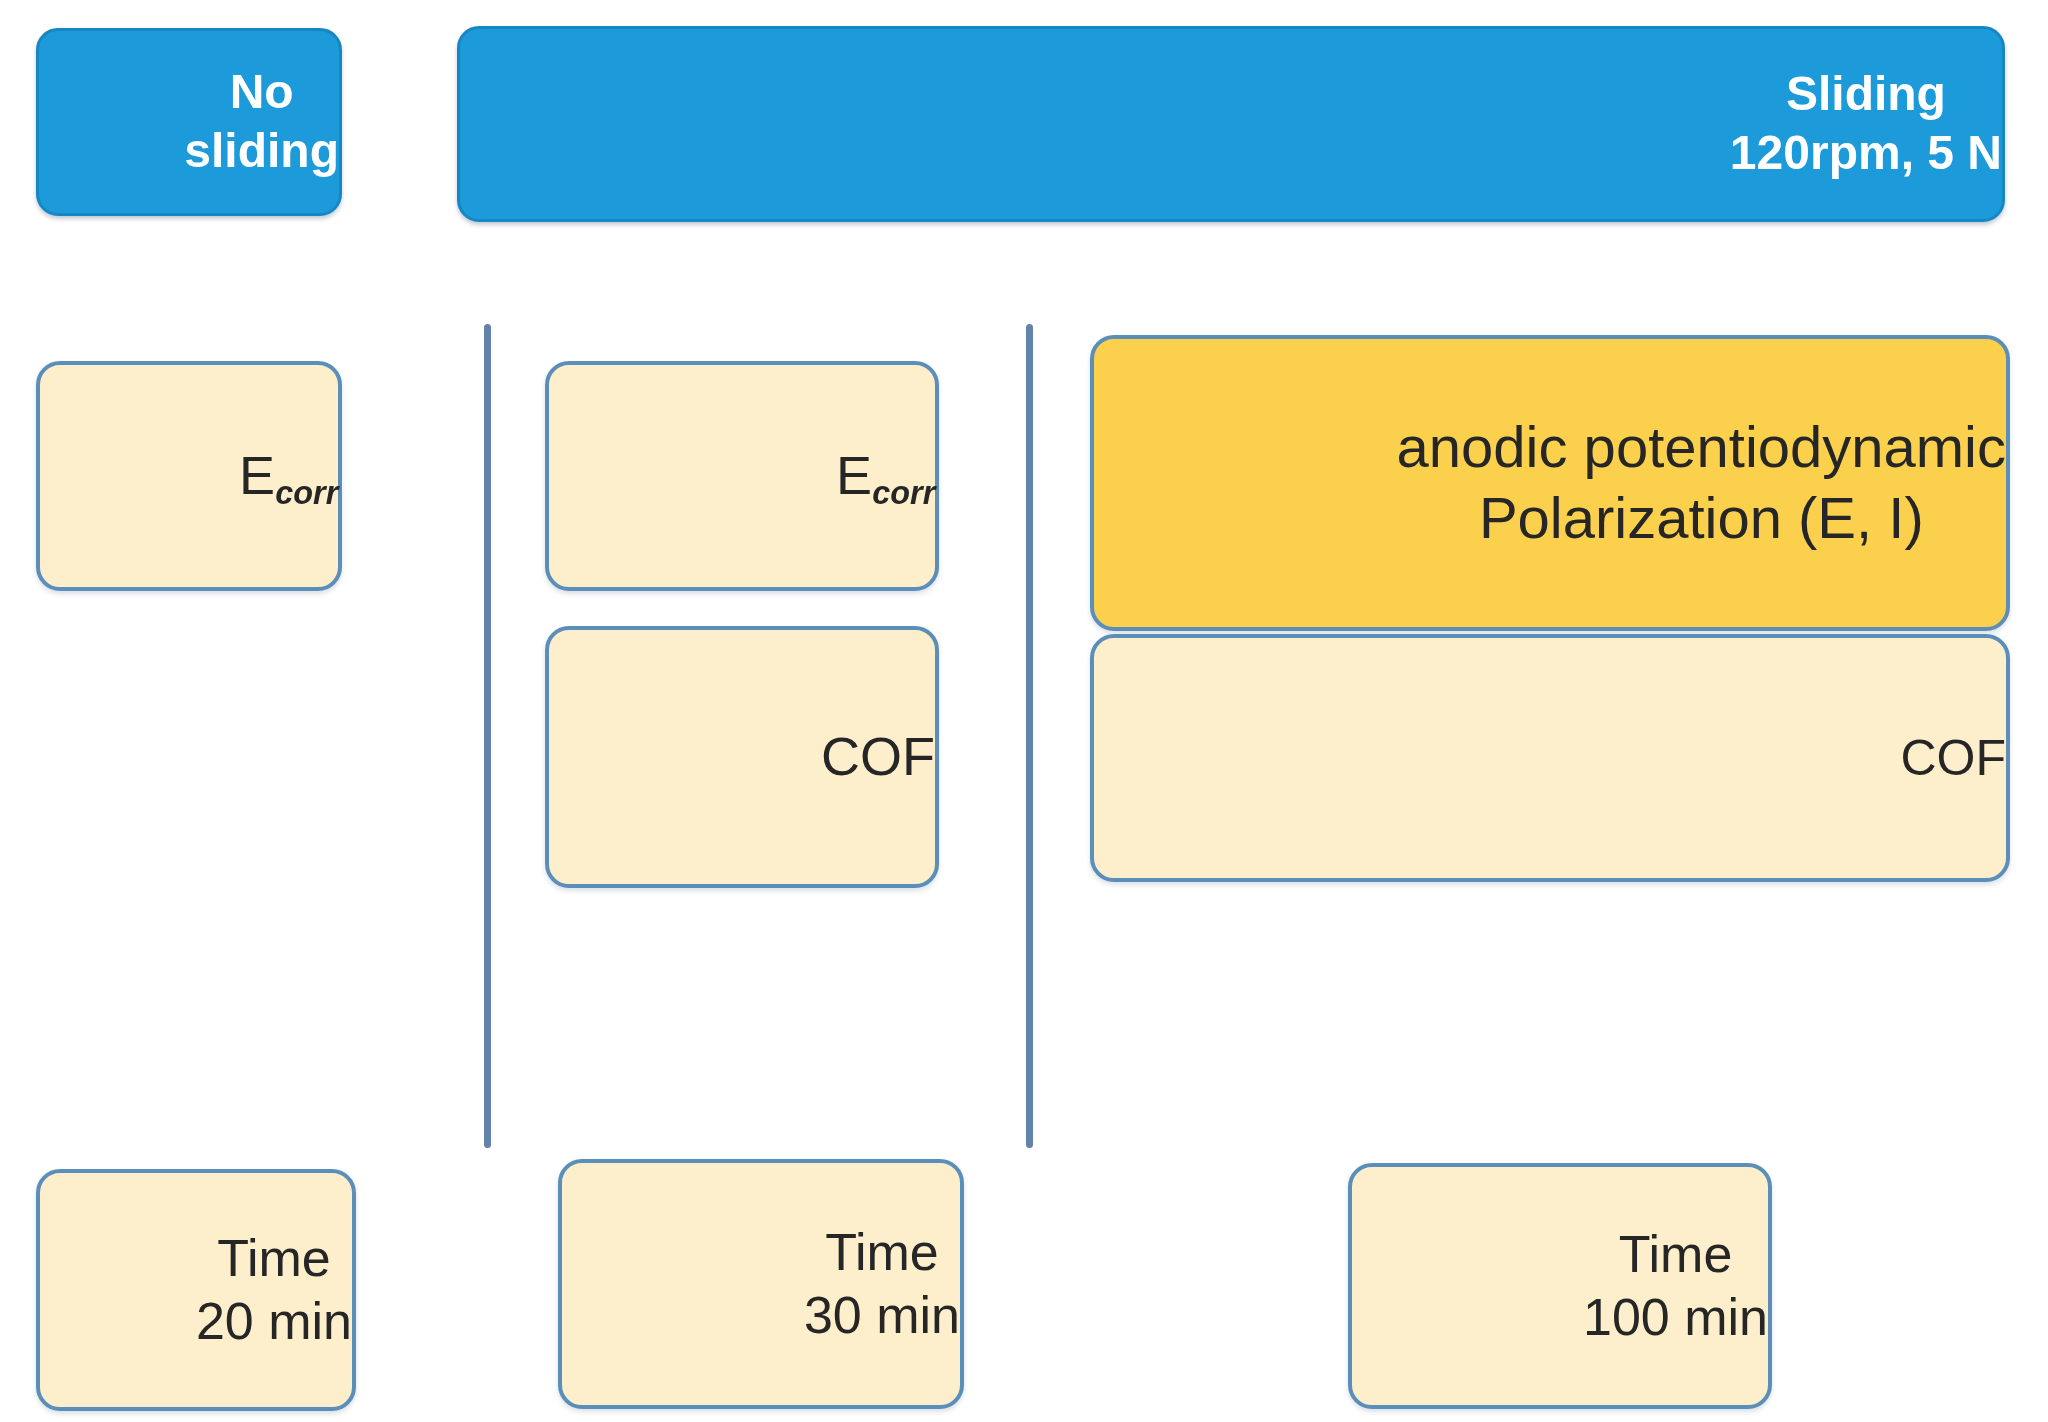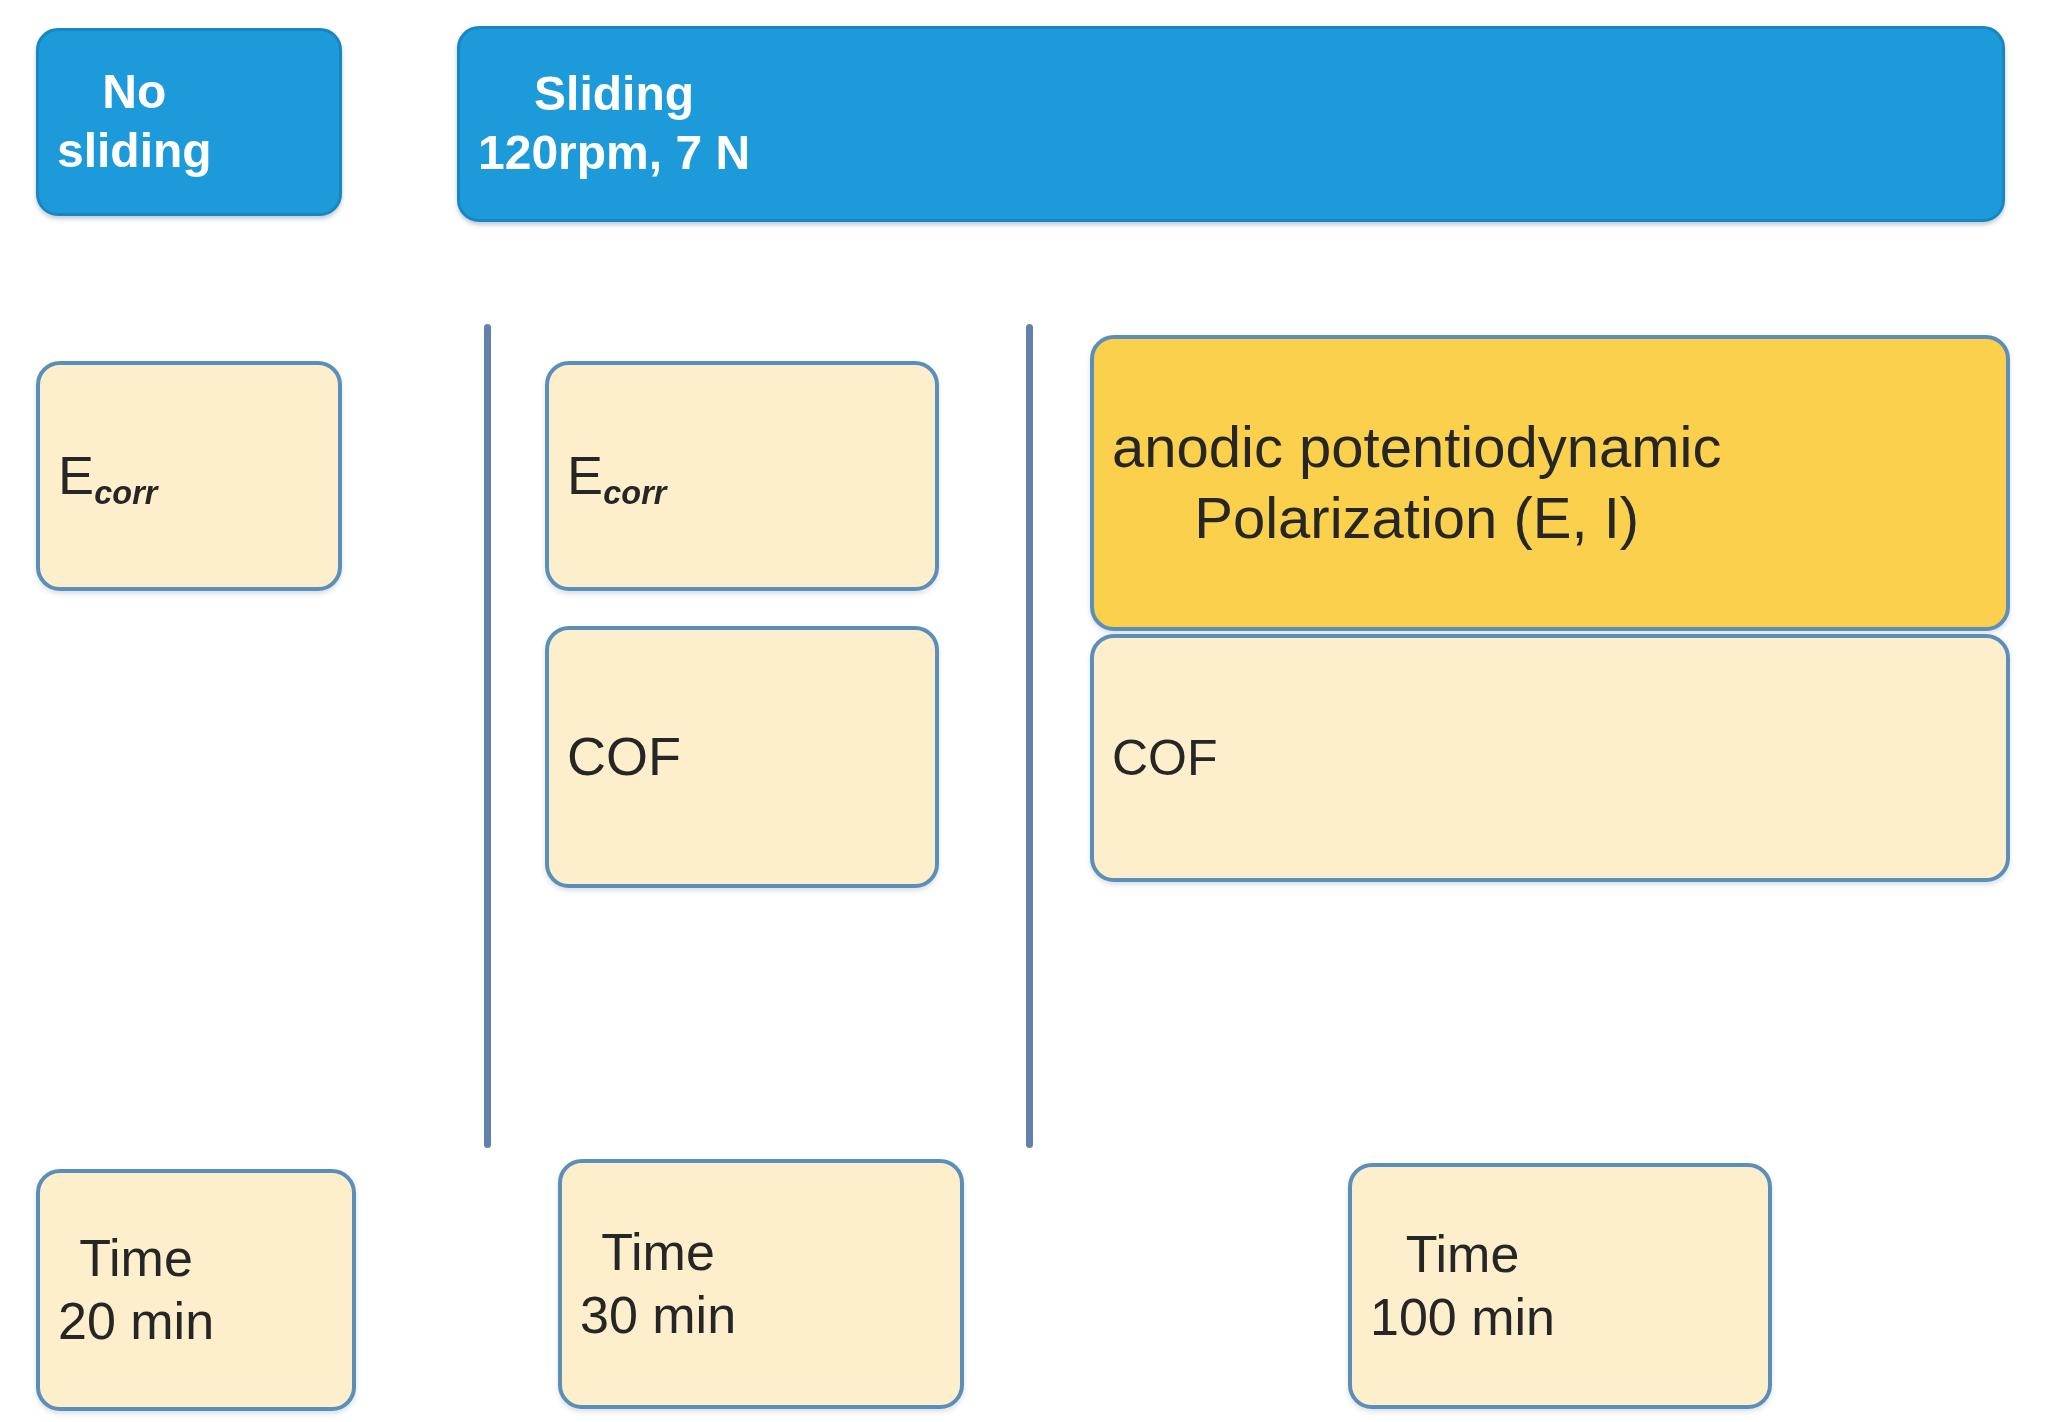--- a/index.html
+++ b/index.html
@@ -19,21 +19,21 @@
     height: 1422px;
     overflow: hidden;
     background: #ffffff;
   }
 
   .box {
     position: absolute;
     box-sizing: border-box;
     display: flex;
     align-items: center;
-    justify-content: flex-start;
+    justify-content: flex-end;
     text-align: center;
     line-height: 1.22;
     border-radius: 24px;
     padding-left: 18px;
   }
 
   
   .box-blue {
     background: #1C9AD9;
     border: 3px solid #1787C4;
@@ -104,21 +104,21 @@
   <div class="box box-blue" id="hdr-no-sliding">
     <span>
       <span class="txt">No</span>
       <span class="txt">sliding</span>
     </span>
   </div>
 
   <div class="box box-blue" id="hdr-sliding">
     <span>
       <span class="txt">Sliding</span>
-      <span class="txt">120rpm, 7 N</span>
+      <span class="txt">120rpm, 5 N</span>
     </span>
   </div>
 
   <div class="divider" id="div-1"></div>
   <div class="divider" id="div-2"></div>
 
   <div class="box box-cream" id="c1-ecorr">
     <span><span>E</span><span class="sub">corr</span></span>
   </div>
 

